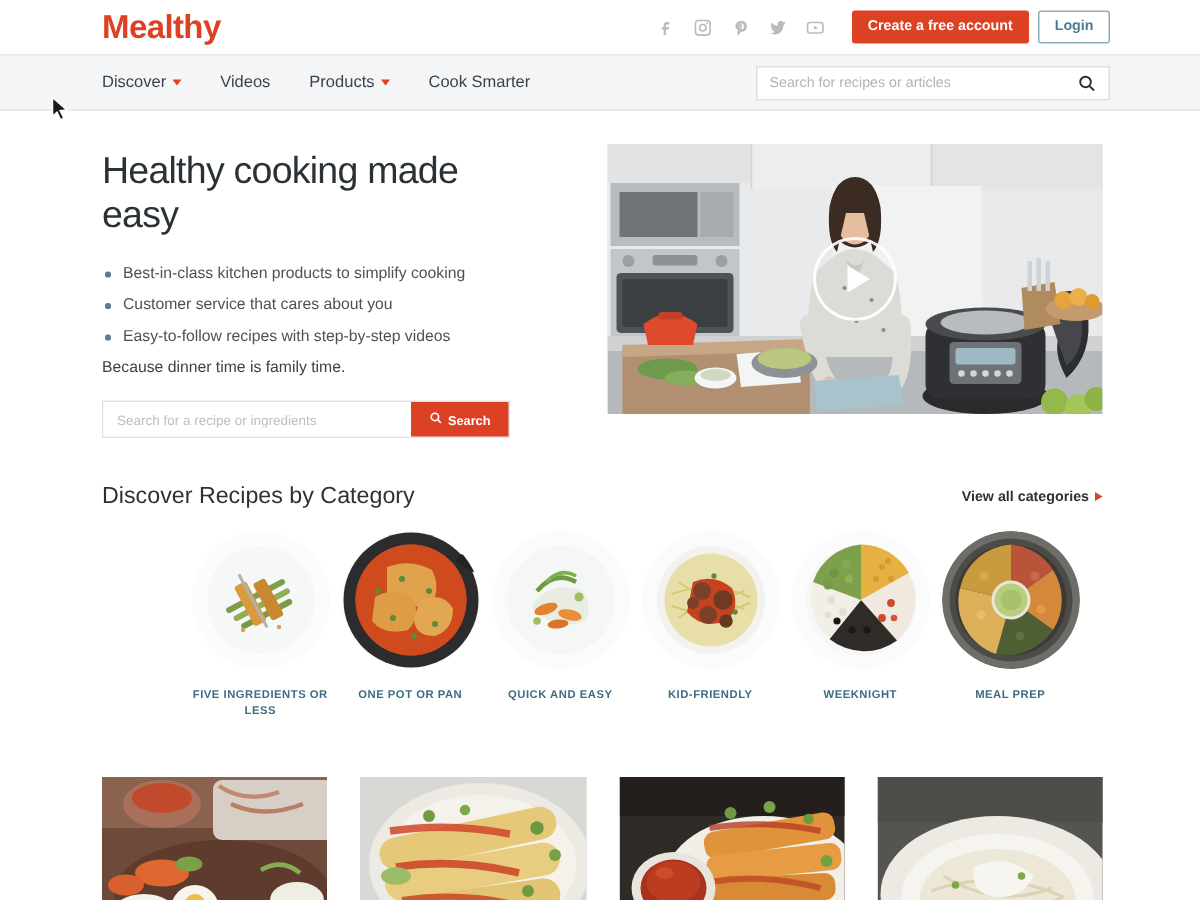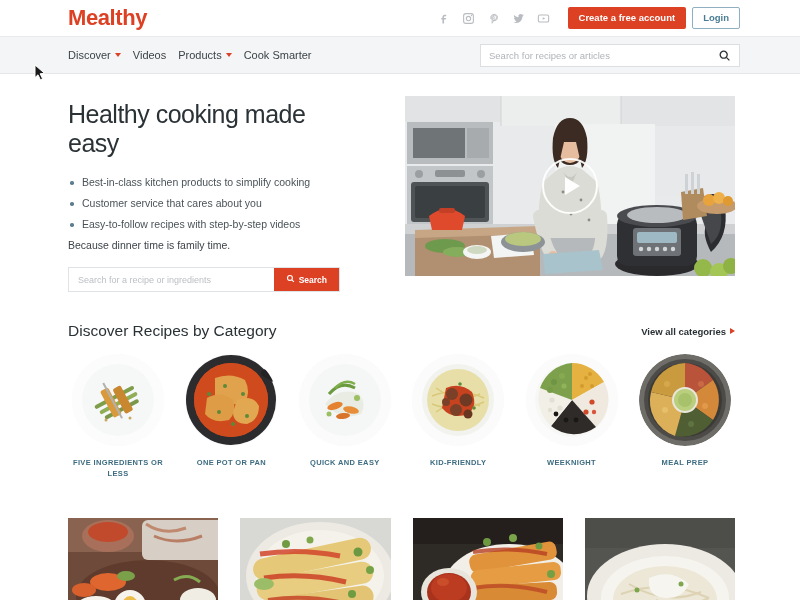--- a/index.html
+++ b/index.html
@@ -65,39 +65,39 @@
   
   .navbar {
     height: 38px;
     background: #f4f5f6;
     border-top: 1px solid #e8eaec;
     border-bottom: 1px solid #e4e6e8;
     display: flex;
     align-items: center;
     padding: 0 60px 0 68px;
   }
-  .nav-items { display: flex; align-items: center; gap: 12px; }
+  .nav-items { display: flex; align-items: center; gap: 26px; }
   .nav-item {
     font-size: 11px;
     color: #3c4348;
     display: flex;
     align-items: center;
     gap: 4px;
     white-space: nowrap;
   }
   .caret {
     width: 0; height: 0;
     border-left: 3.5px solid transparent;
     border-right: 3.5px solid transparent;
     border-top: 4px solid #dd4124;
     display: inline-block;
   }
   .nav-search {
     margin-left: auto;
-    width: 260px;
+    width: 236px;
     height: 23px;
     background: #fff;
     border: 1px solid #dcdfe2;
     display: flex;
     align-items: center;
     padding: 0 8px;
   }
   .nav-search input {
     flex: 1;
     border: none;
@@ -223,21 +223,21 @@
     gap: 4px;
     white-space: nowrap;
   }
   .chev-r {
     width: 0; height: 0;
     border-top: 3.5px solid transparent;
     border-bottom: 3.5px solid transparent;
     border-left: 5px solid #dd4124;
   }
 
-  .cat-row { display: flex; justify-content: space-between; }
+  .cat-row { display: flex; justify-content: center; margin-left: 44px; }
   .cat-item { width: 100px; text-align: center; }
   .cat-circle {
     width: 92px; height: 92px;
     border-radius: 50%;
     margin: 0 auto 12px;
     overflow: hidden;
     position: relative;
     background: #fafafa;
   }
   .cat-label {

